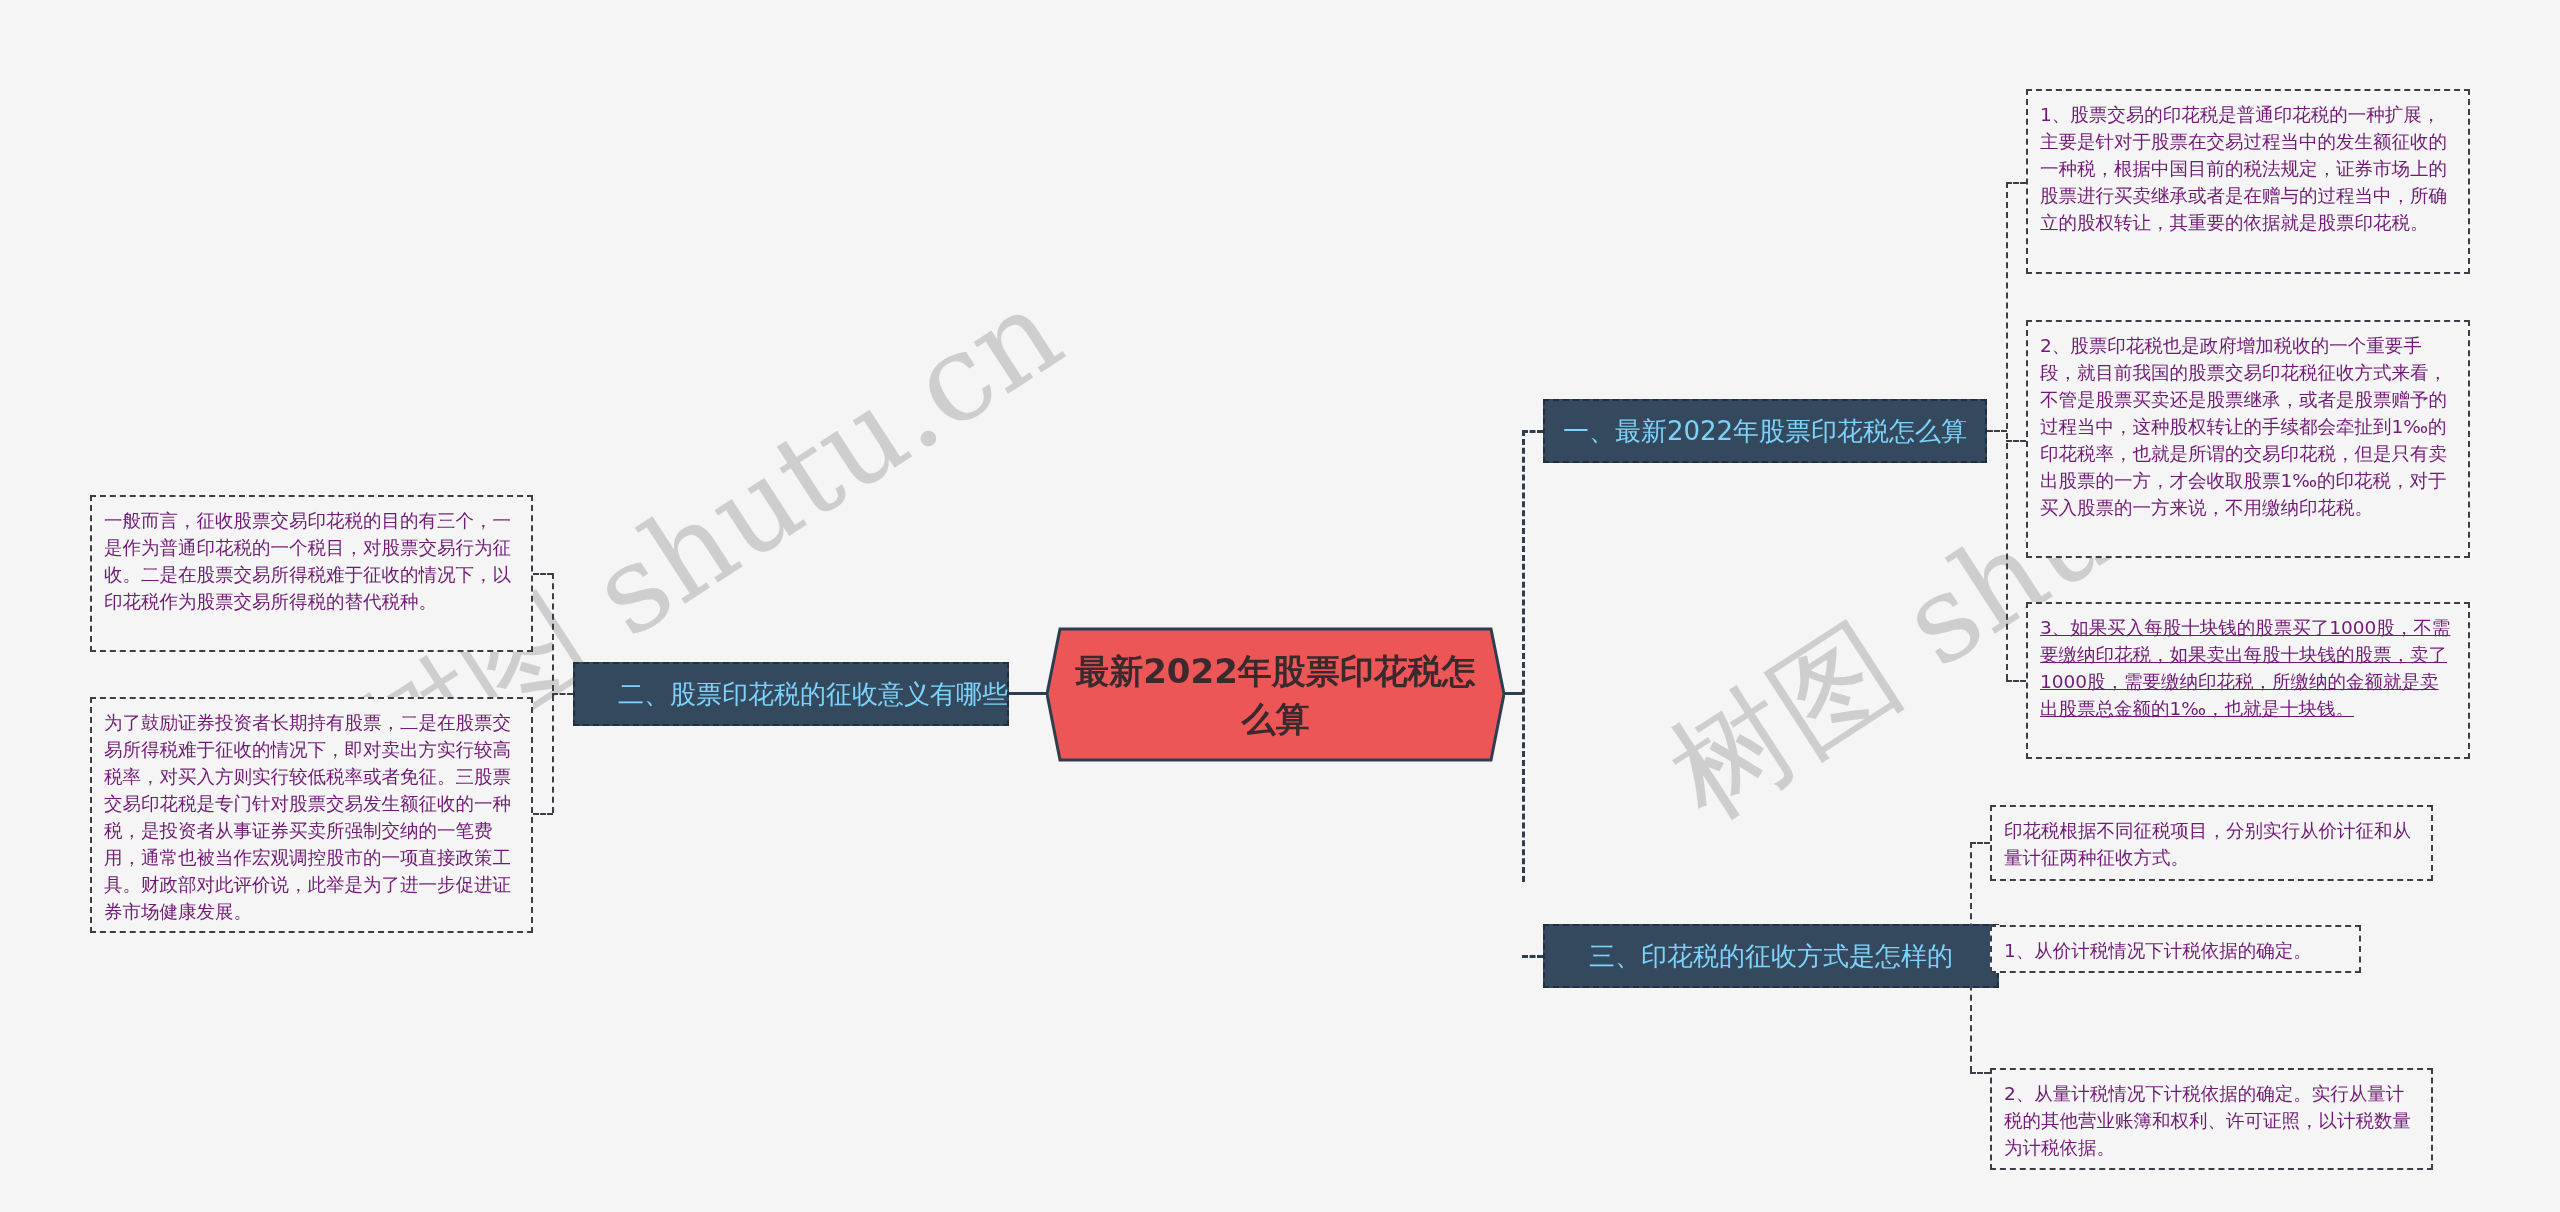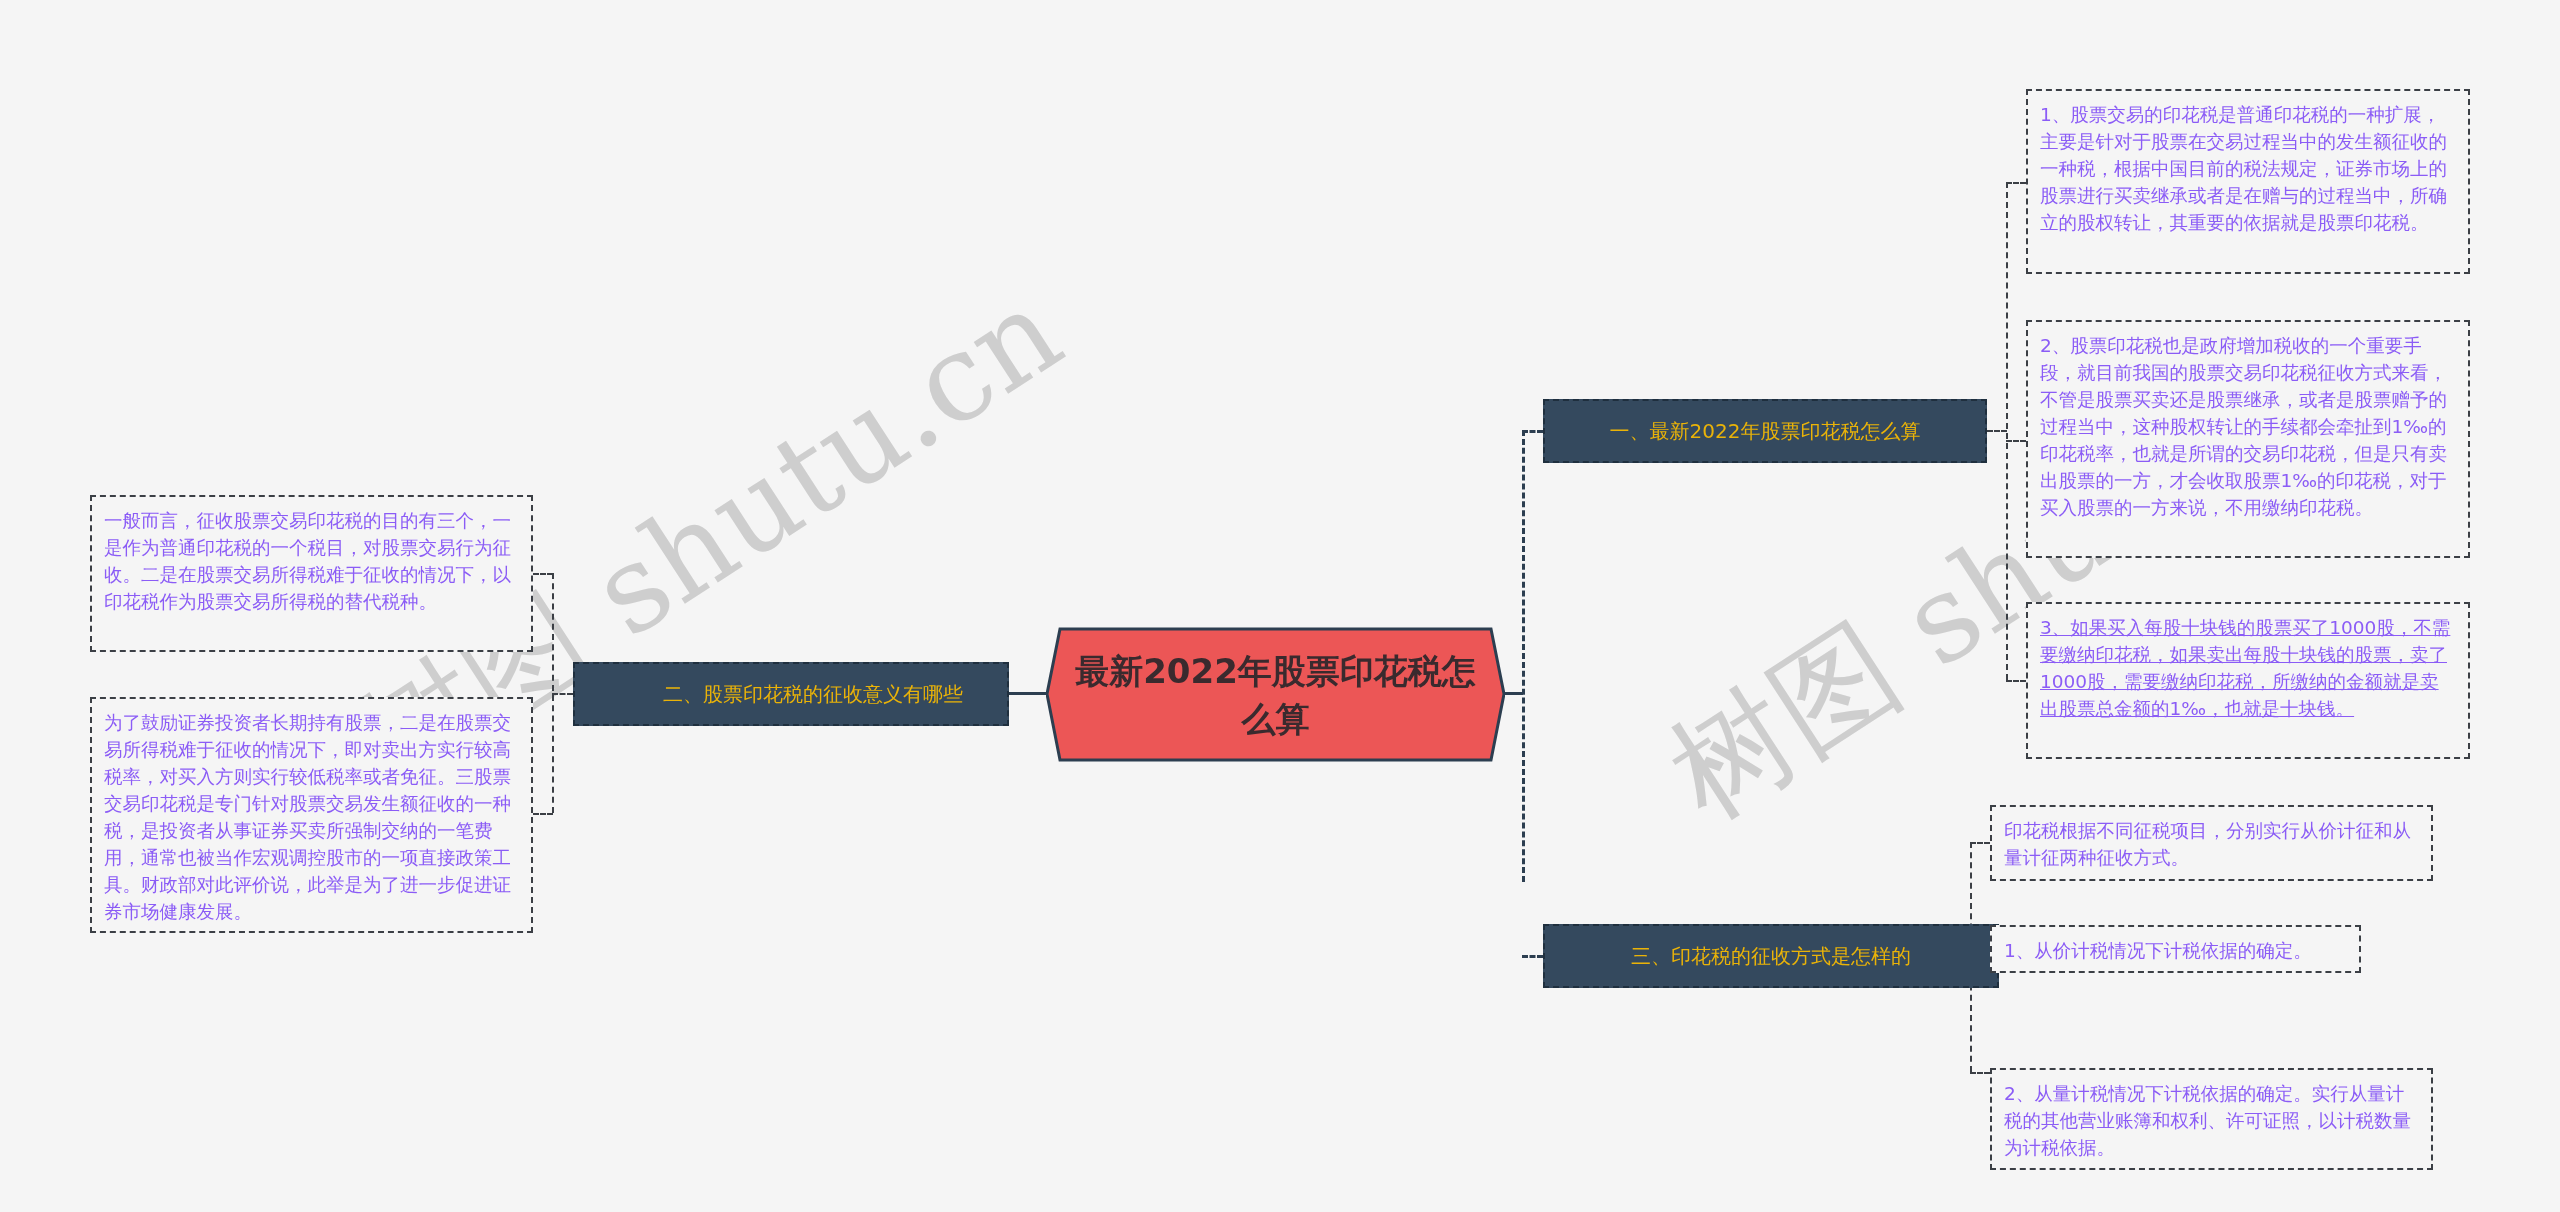--- a/index.html
+++ b/index.html
@@ -16,28 +16,28 @@
   .center-node {
     position: absolute; left: 1046px; top: 627px; width: 459px; height: 135px; font-weight: bold;
   }
   .center-node svg { position: absolute; left: 0; top: 0; }
   .center-label {
     position: absolute; left: 20px; right: 20px; top: 0; bottom: 0;
     display: flex; align-items: center; justify-content: center; text-align: center;
     font-size: 34px; line-height: 48px; color: #3a2a2e;
   }
   .branch {
-    position: absolute; background: #34495e; color: #eab308;
+    position: absolute; background: #34495e; color: #7dd3fc;
     border: 2px dashed #1f2f3e; box-sizing: border-box;
     display: flex; align-items: center; justify-content: center;
-    font-size: 20px; white-space: nowrap;
+    font-size: 26px; white-space: nowrap;
   }
   .leaf {
     position: absolute; box-sizing: border-box; border: 2px dashed #3b3f45;
-    background: #f5f5f5; color: #8b5cf6; font-size: 18.5px; line-height: 27px;
+    background: #f5f5f5; color: #701a75; font-size: 18.5px; line-height: 27px;
     padding: 10px 12px 8px 12px;
   }
   .vline { position: absolute; border-left: 3px dashed #2c3e50; width: 0; }
   .vline.thin { border-left: 2px dashed #3b3f45; }
   .hline { position: absolute; border-top: 3px dashed #2c3e50; height: 0; }
   .hline.solid { border-top: 3px solid #2c3e50; }
   .hline.thin { border-top: 2px dashed #3b3f45; }
 </style>
 </head>
 <body>

